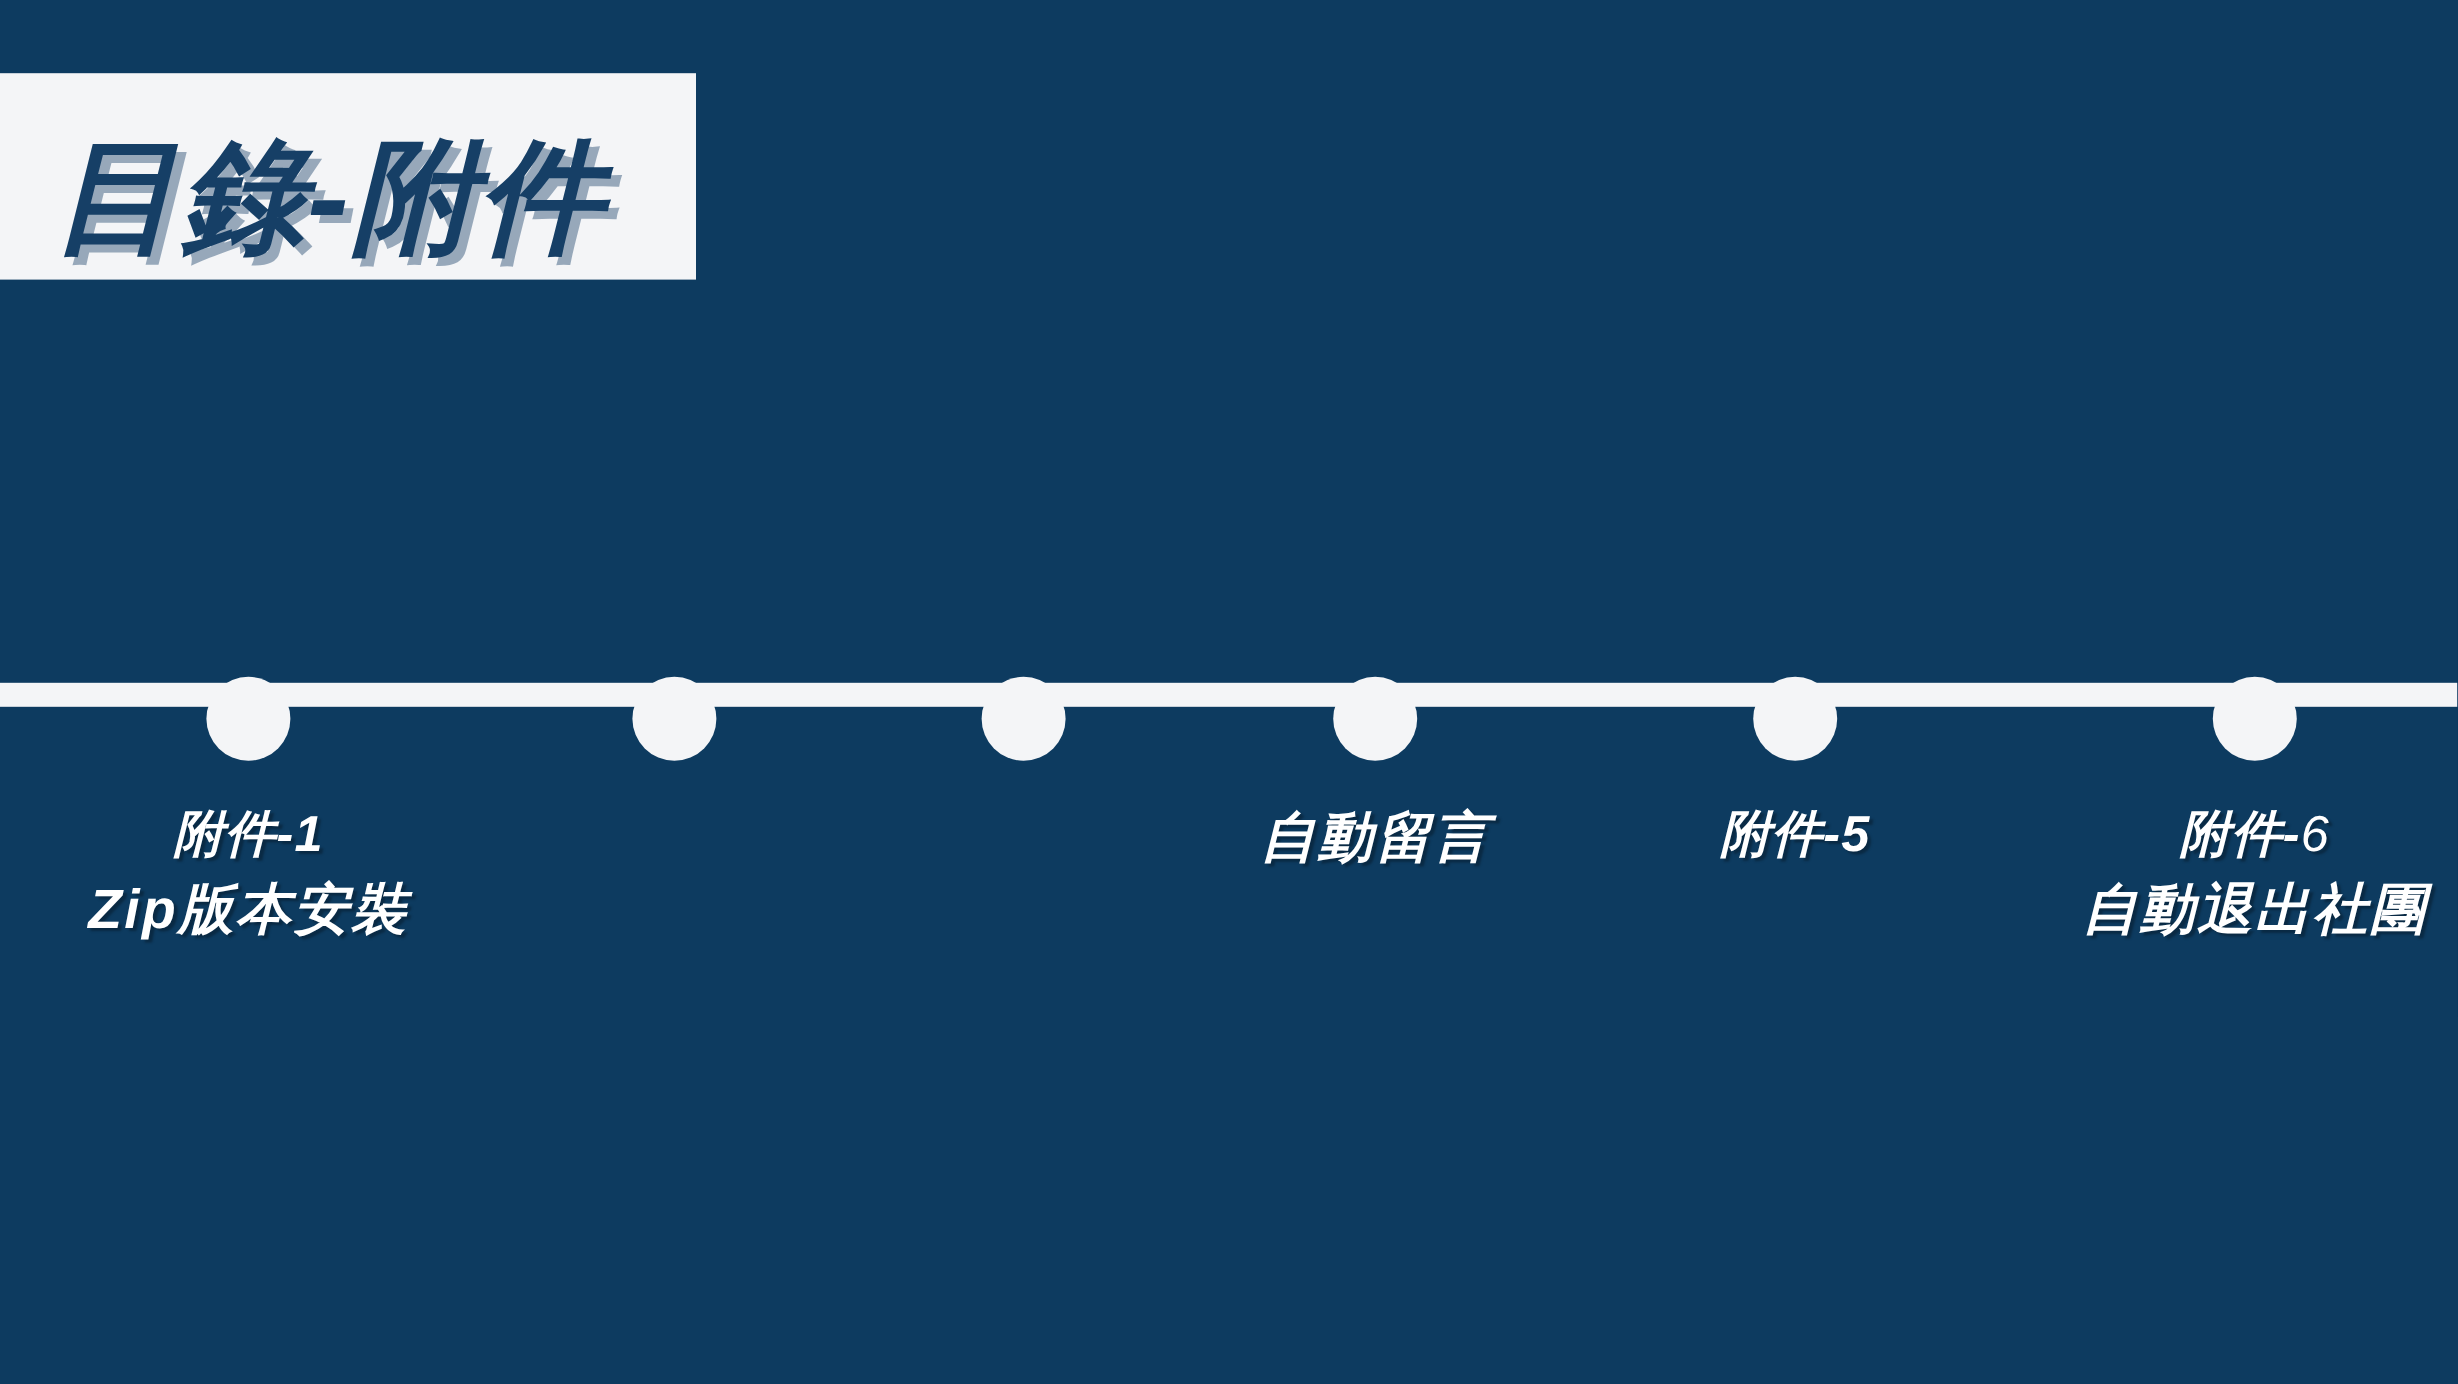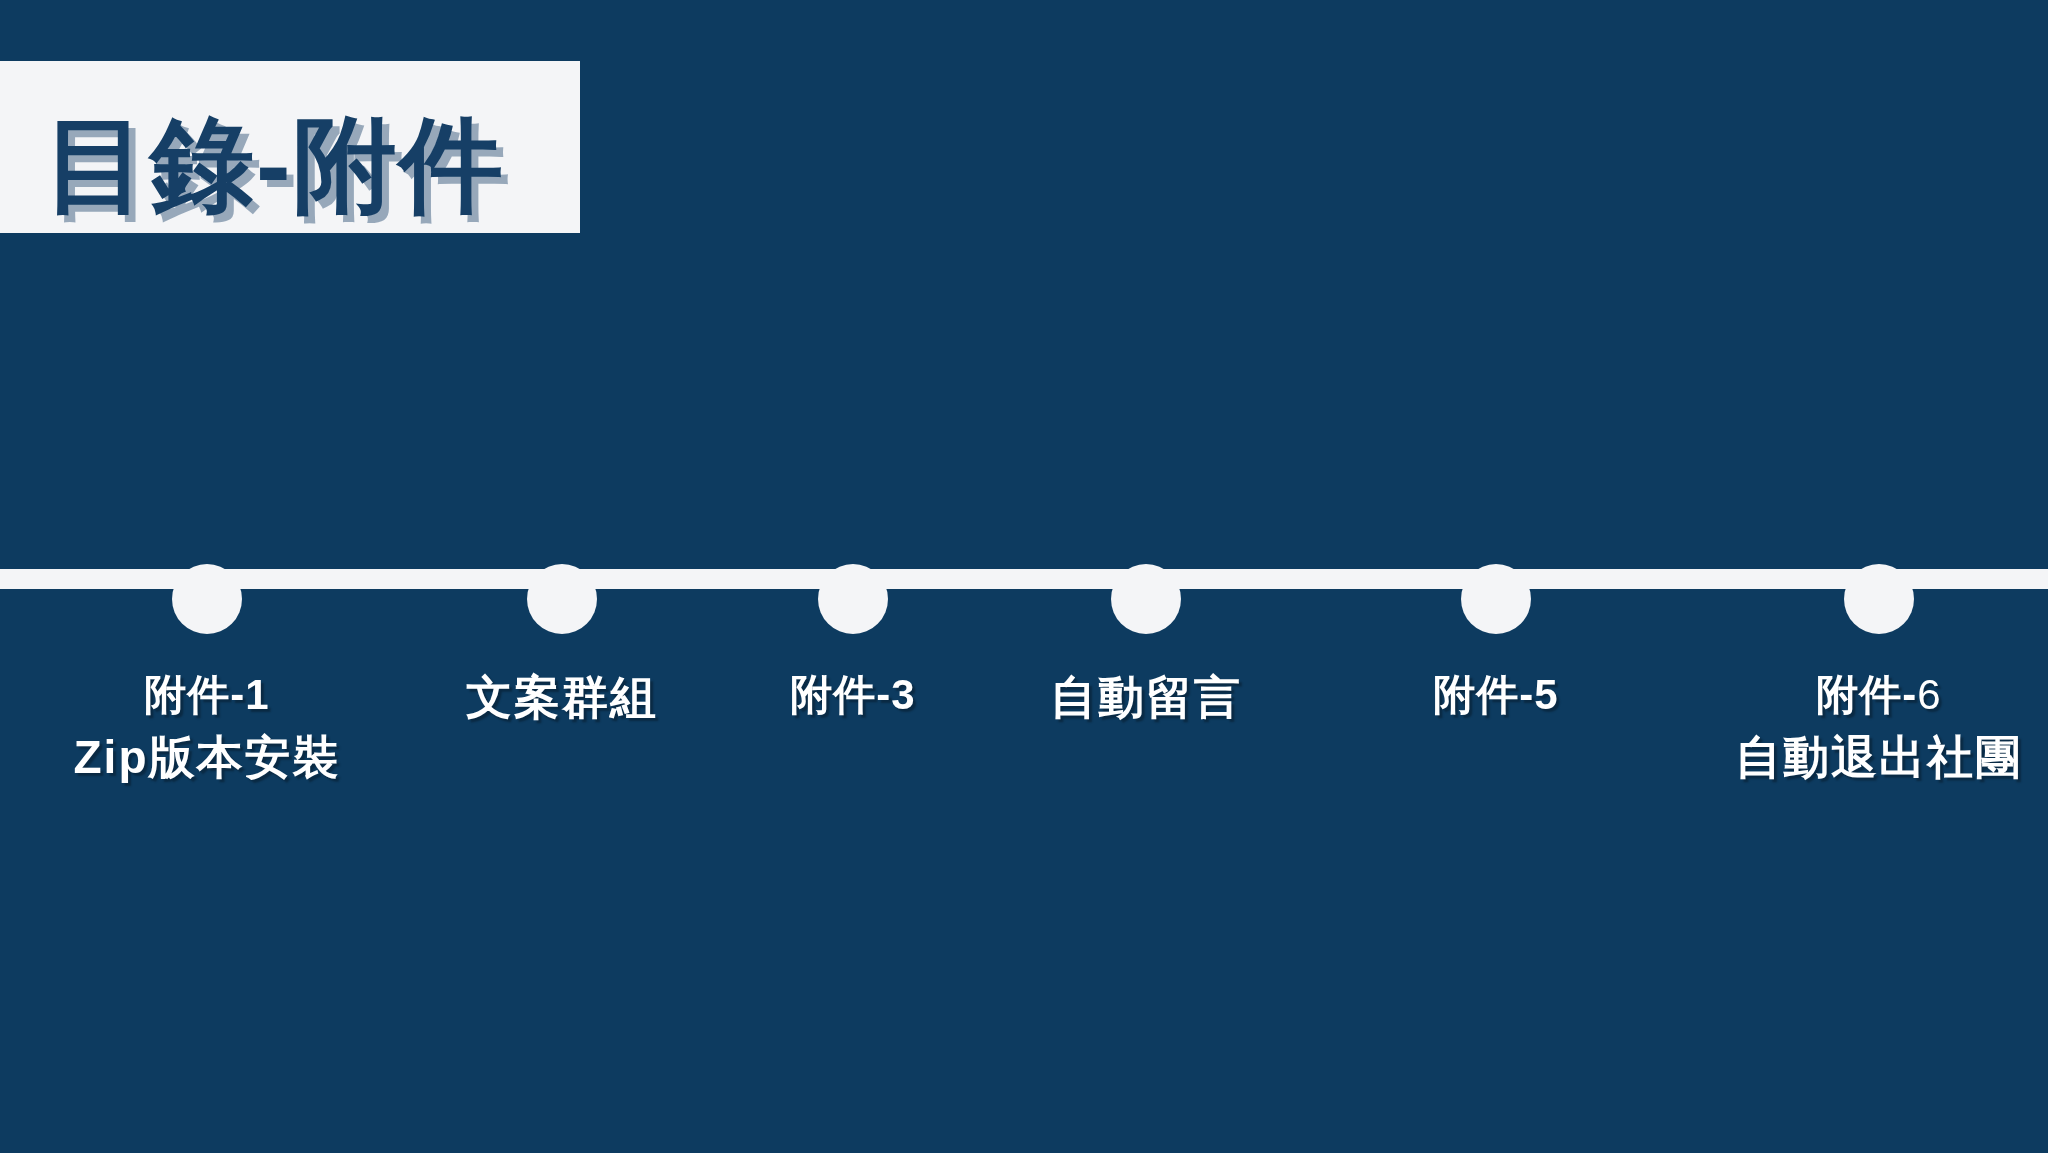--- a/index.html
+++ b/index.html
@@ -9,20 +9,21 @@
   }
   body {
     font-family: "Liberation Sans", "DejaVu Sans", sans-serif;
   }
   .slide {
     position: relative;
     width: 2048px;
     height: 1153px;
     background: #0d3b60;
     overflow: hidden;
+    font-style: italic;
   }
 
   
   .title-band {
     position: absolute;
     left: 0;
     top: 61px;
     width: 580px;
     height: 172px;
     background: #f4f5f7;
@@ -117,27 +118,25 @@
       <div class="node" style="left: 207px;">
         <div class="node-dot"></div>
         <div class="node-label">
           <div class="node-kicker"><span>附件-</span><span class="num">1</span></div>
           <div class="node-title">Zip版本安裝</div>
         </div>
       </div>
       <div class="node" style="left: 562px;">
         <div class="node-dot"></div>
         <div class="node-label">
-          <div class="node-title">文案群組</div>
         </div>
       </div>
       <div class="node" style="left: 853px;">
         <div class="node-dot"></div>
         <div class="node-label">
-          <div class="node-kicker"><span>附件-</span><span class="num">3</span></div>
         </div>
       </div>
       <div class="node" style="left: 1146px;">
         <div class="node-dot"></div>
         <div class="node-label">
           <div class="node-title">自動留言</div>
         </div>
       </div>
       <div class="node" style="left: 1496px;">
         <div class="node-dot"></div>

